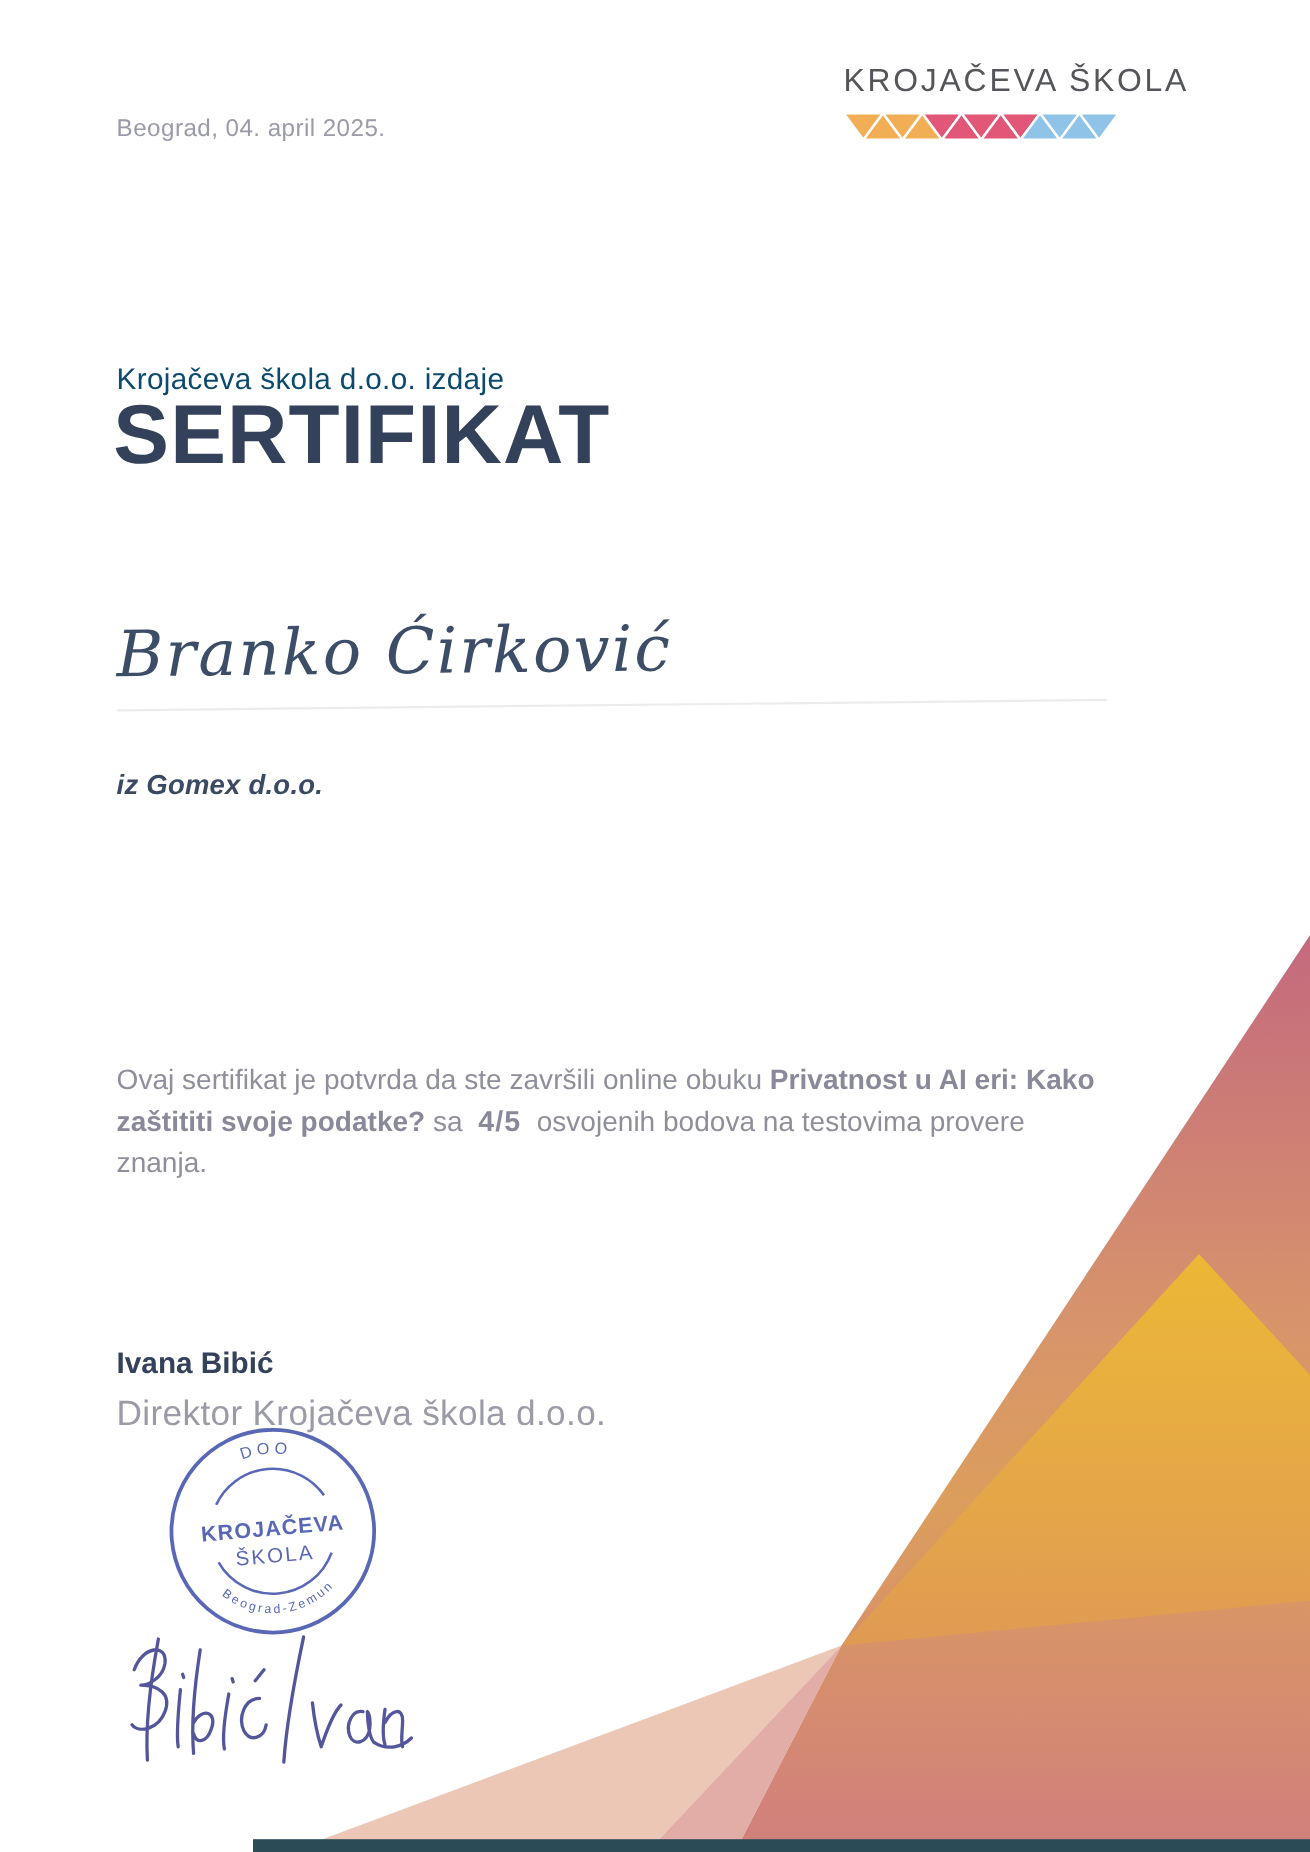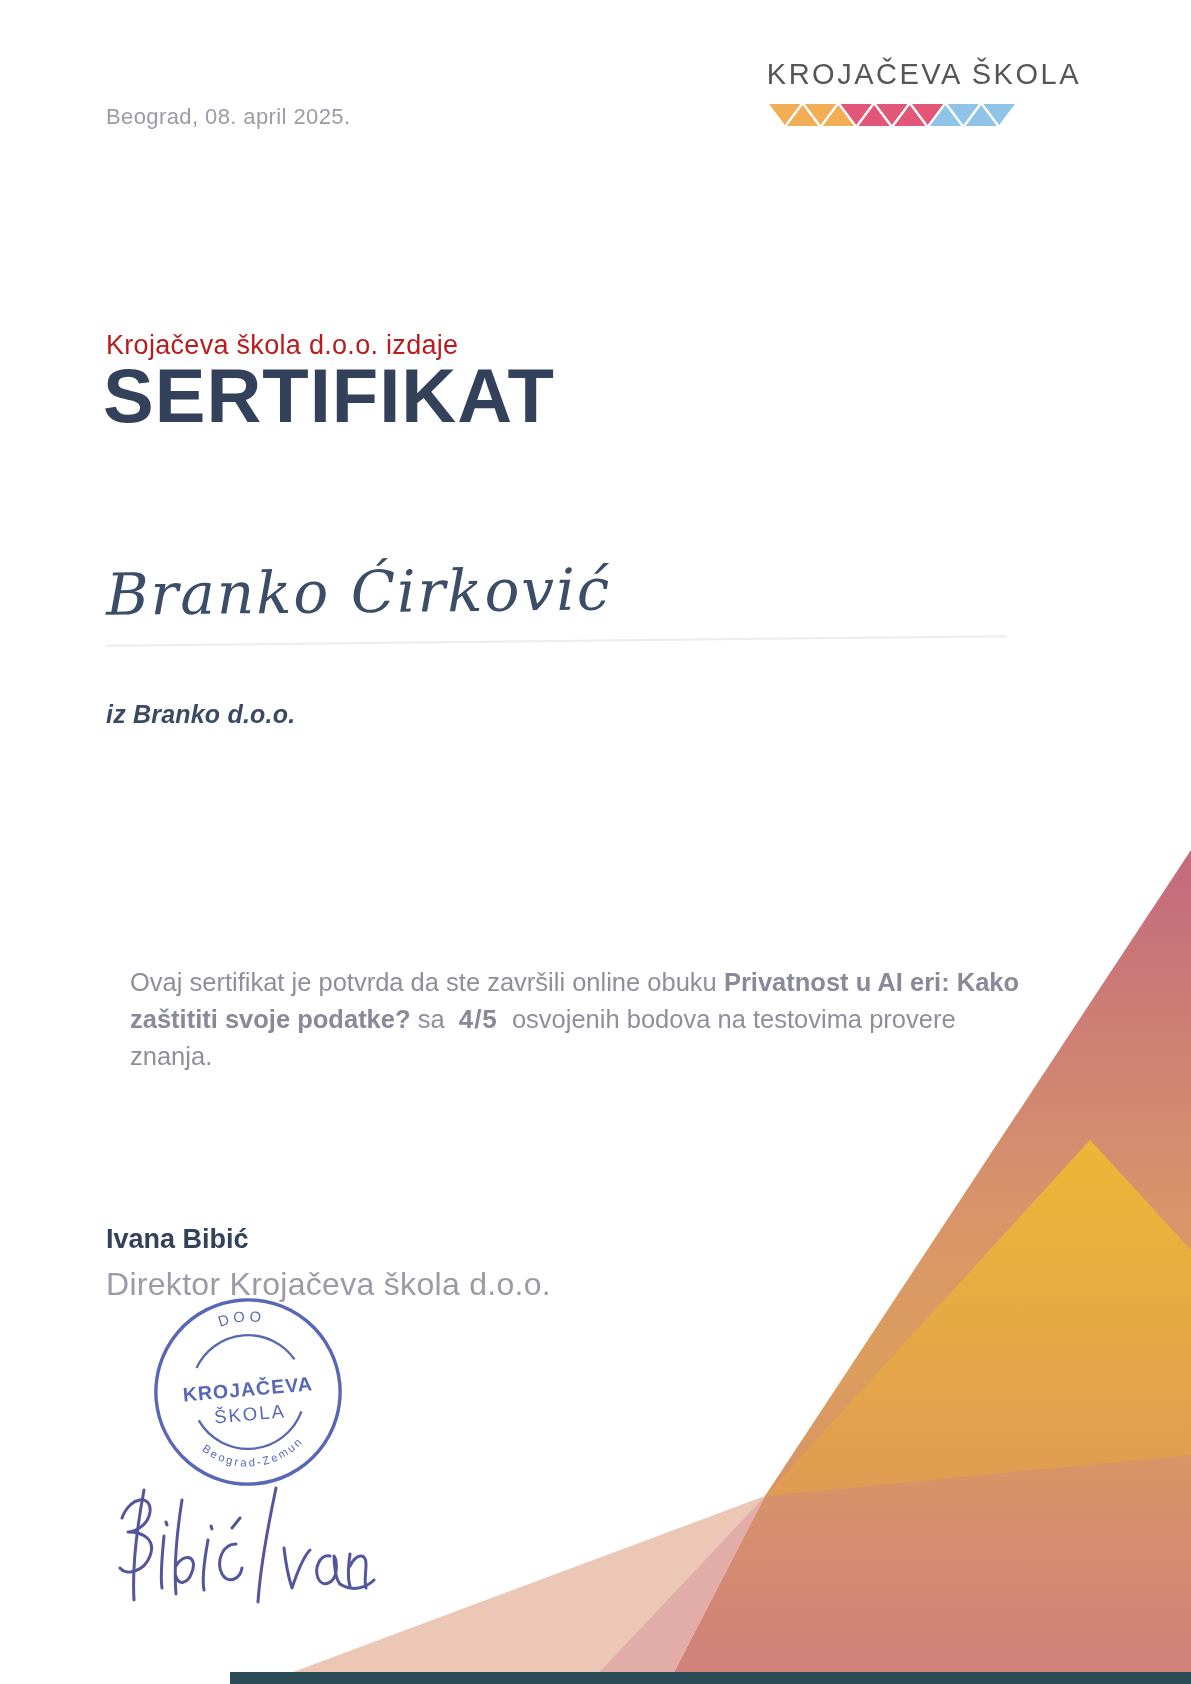--- a/index.html
+++ b/index.html
@@ -23,21 +23,21 @@
   }
   .logo-text{
     font-size:29px;font-weight:400;letter-spacing:2.5px;
     color:var(--logo_text,#55565A);
     white-space:nowrap;
   }
   .logo-tris{display:block;margin-top:11px;}
 
   .issuer{
     position:absolute;left:106px;top:330px;
-    font-size:27px;color:#b91c1c;letter-spacing:.3px;
+    font-size:27px;color:#0c4a6e;letter-spacing:.3px;
   }
   .cert-title{
     position:absolute;left:103px;top:352px;
     font-size:76px;font-weight:800;letter-spacing:1px;
     color:var(--heading,#33415A);
     text-align:right;
   }
 
   .recipient{
     position:absolute;left:106px;top:556px;width:900px;
@@ -53,21 +53,21 @@
     font-size:25px;font-style:italic;font-weight:600;
     color:#3A4A63;letter-spacing:.2px;
   }
 
   .congrats{
     position:absolute;left:106px;top:870px;
     font-size:35px;color:var(--heading,#35435A);letter-spacing:.8px;
   }
   .body-text{
     position:absolute;left:106px;top:938px;width:912px;
-    font-size:25.5px;line-height:37px;color:var(--body_text,#8F8F9C);margin-left:24px;
+    font-size:25.5px;line-height:37px;color:var(--body_text,#8F8F9C);
   }
   .body-text b{font-weight:700;color:#89899A;}
   .score{padding:0 7px;font-size:26px;letter-spacing:1px;}
 
   .sig-name{
     position:absolute;left:106px;top:1224px;
     font-size:27px;font-weight:700;color:var(--heading,#35435A);
   }
   .sig-role{
     position:absolute;left:106px;top:1266px;
@@ -110,21 +110,21 @@
       </linearGradient>
     </defs>
     <polygon points="1191,850 765,1496 668,1684 1191,1684" fill="url(#roseGrad)"></polygon>
     <polygon points="765,1496 1090,1140 1191,1250 1191,1455" fill="url(#goldGrad)" opacity="0.95"></polygon>
     <polygon points="765,1496 261,1684 588,1684" fill="#DFA285" opacity="0.6"></polygon>
     <polygon points="765,1496 588,1684 668,1684" fill="#D8908A" opacity="0.75"></polygon>
   </svg>
 
   <div class="content">
 
-    <div class="date">Beograd, 08. april 2025.</div>
+    <div class="date">Beograd, 04. april 2025.</div>
 
     <div class="logo">
       <div class="logo-text">KROJAČEVA ŠKOLA</div>
       <svg class="logo-tris" width="250" height="26" viewBox="0 0 250 26" xmlns="http://www.w3.org/2000/svg" aria-hidden="true">
           <polygon points="0,1 35.714285714285715,1 17.857142857142858,25" fill="#F2AE55" stroke="#ffffff" stroke-width="2.2"></polygon>
           <polygon points="17.857142857142858,25 53.57142857142857,25 35.714285714285715,1" fill="#F2AE55" stroke="#ffffff" stroke-width="2.2"></polygon>
           <polygon points="35.714285714285715,1 71.42857142857143,1 53.57142857142857,25" fill="#F2AE55" stroke="#ffffff" stroke-width="2.2"></polygon>
           <polygon points="53.57142857142857,25 89.28571428571428,25 71.42857142857143,1" fill="#F2AE55" stroke="#ffffff" stroke-width="2.2"></polygon>
           <polygon points="71.42857142857143,1 107.14285714285714,1 89.28571428571429,25" fill="#E25677" stroke="#ffffff" stroke-width="2.2"></polygon>
           <polygon points="89.28571428571429,25 125,25 107.14285714285715,1" fill="#E25677" stroke="#ffffff" stroke-width="2.2"></polygon>
@@ -137,21 +137,21 @@
           <polygon points="214.28571428571428,1 250,1 232.14285714285714,25" fill="#8FC3E8" stroke="#ffffff" stroke-width="2.2"></polygon>
         </svg>
     </div>
 
     <div class="issuer">Krojačeva škola d.o.o. izdaje</div>
 
     <div class="cert-title">SERTIFIKAT</div>
 
     <div class="recipient">Branko Ćirković</div>
 
-    <div class="company">iz Branko d.o.o.</div>
+    <div class="company">iz Gomex d.o.o.</div>
 
 
     <p class="body-text"><span>Ovaj sertifikat je potvrda da ste završili online obuku </span><b>Privatnost u AI eri: Kako zaštititi svoje podatke?</b><span> sa </span><b class="score">4/5</b><span> osvojenih bodova na testovima provere znanja.</span></p>
 
     <div class="sig-name">Ivana Bibić</div>
     <div class="sig-role">Direktor Krojačeva škola d.o.o.</div>
 
     <svg class="stamp" width="196" height="196" viewBox="0 0 200 200" xmlns="http://www.w3.org/2000/svg">
       <defs>
         <path id="stampTopArc" d="M 28,100 A 72,72 0 0 1 172,100" fill="none"></path>

